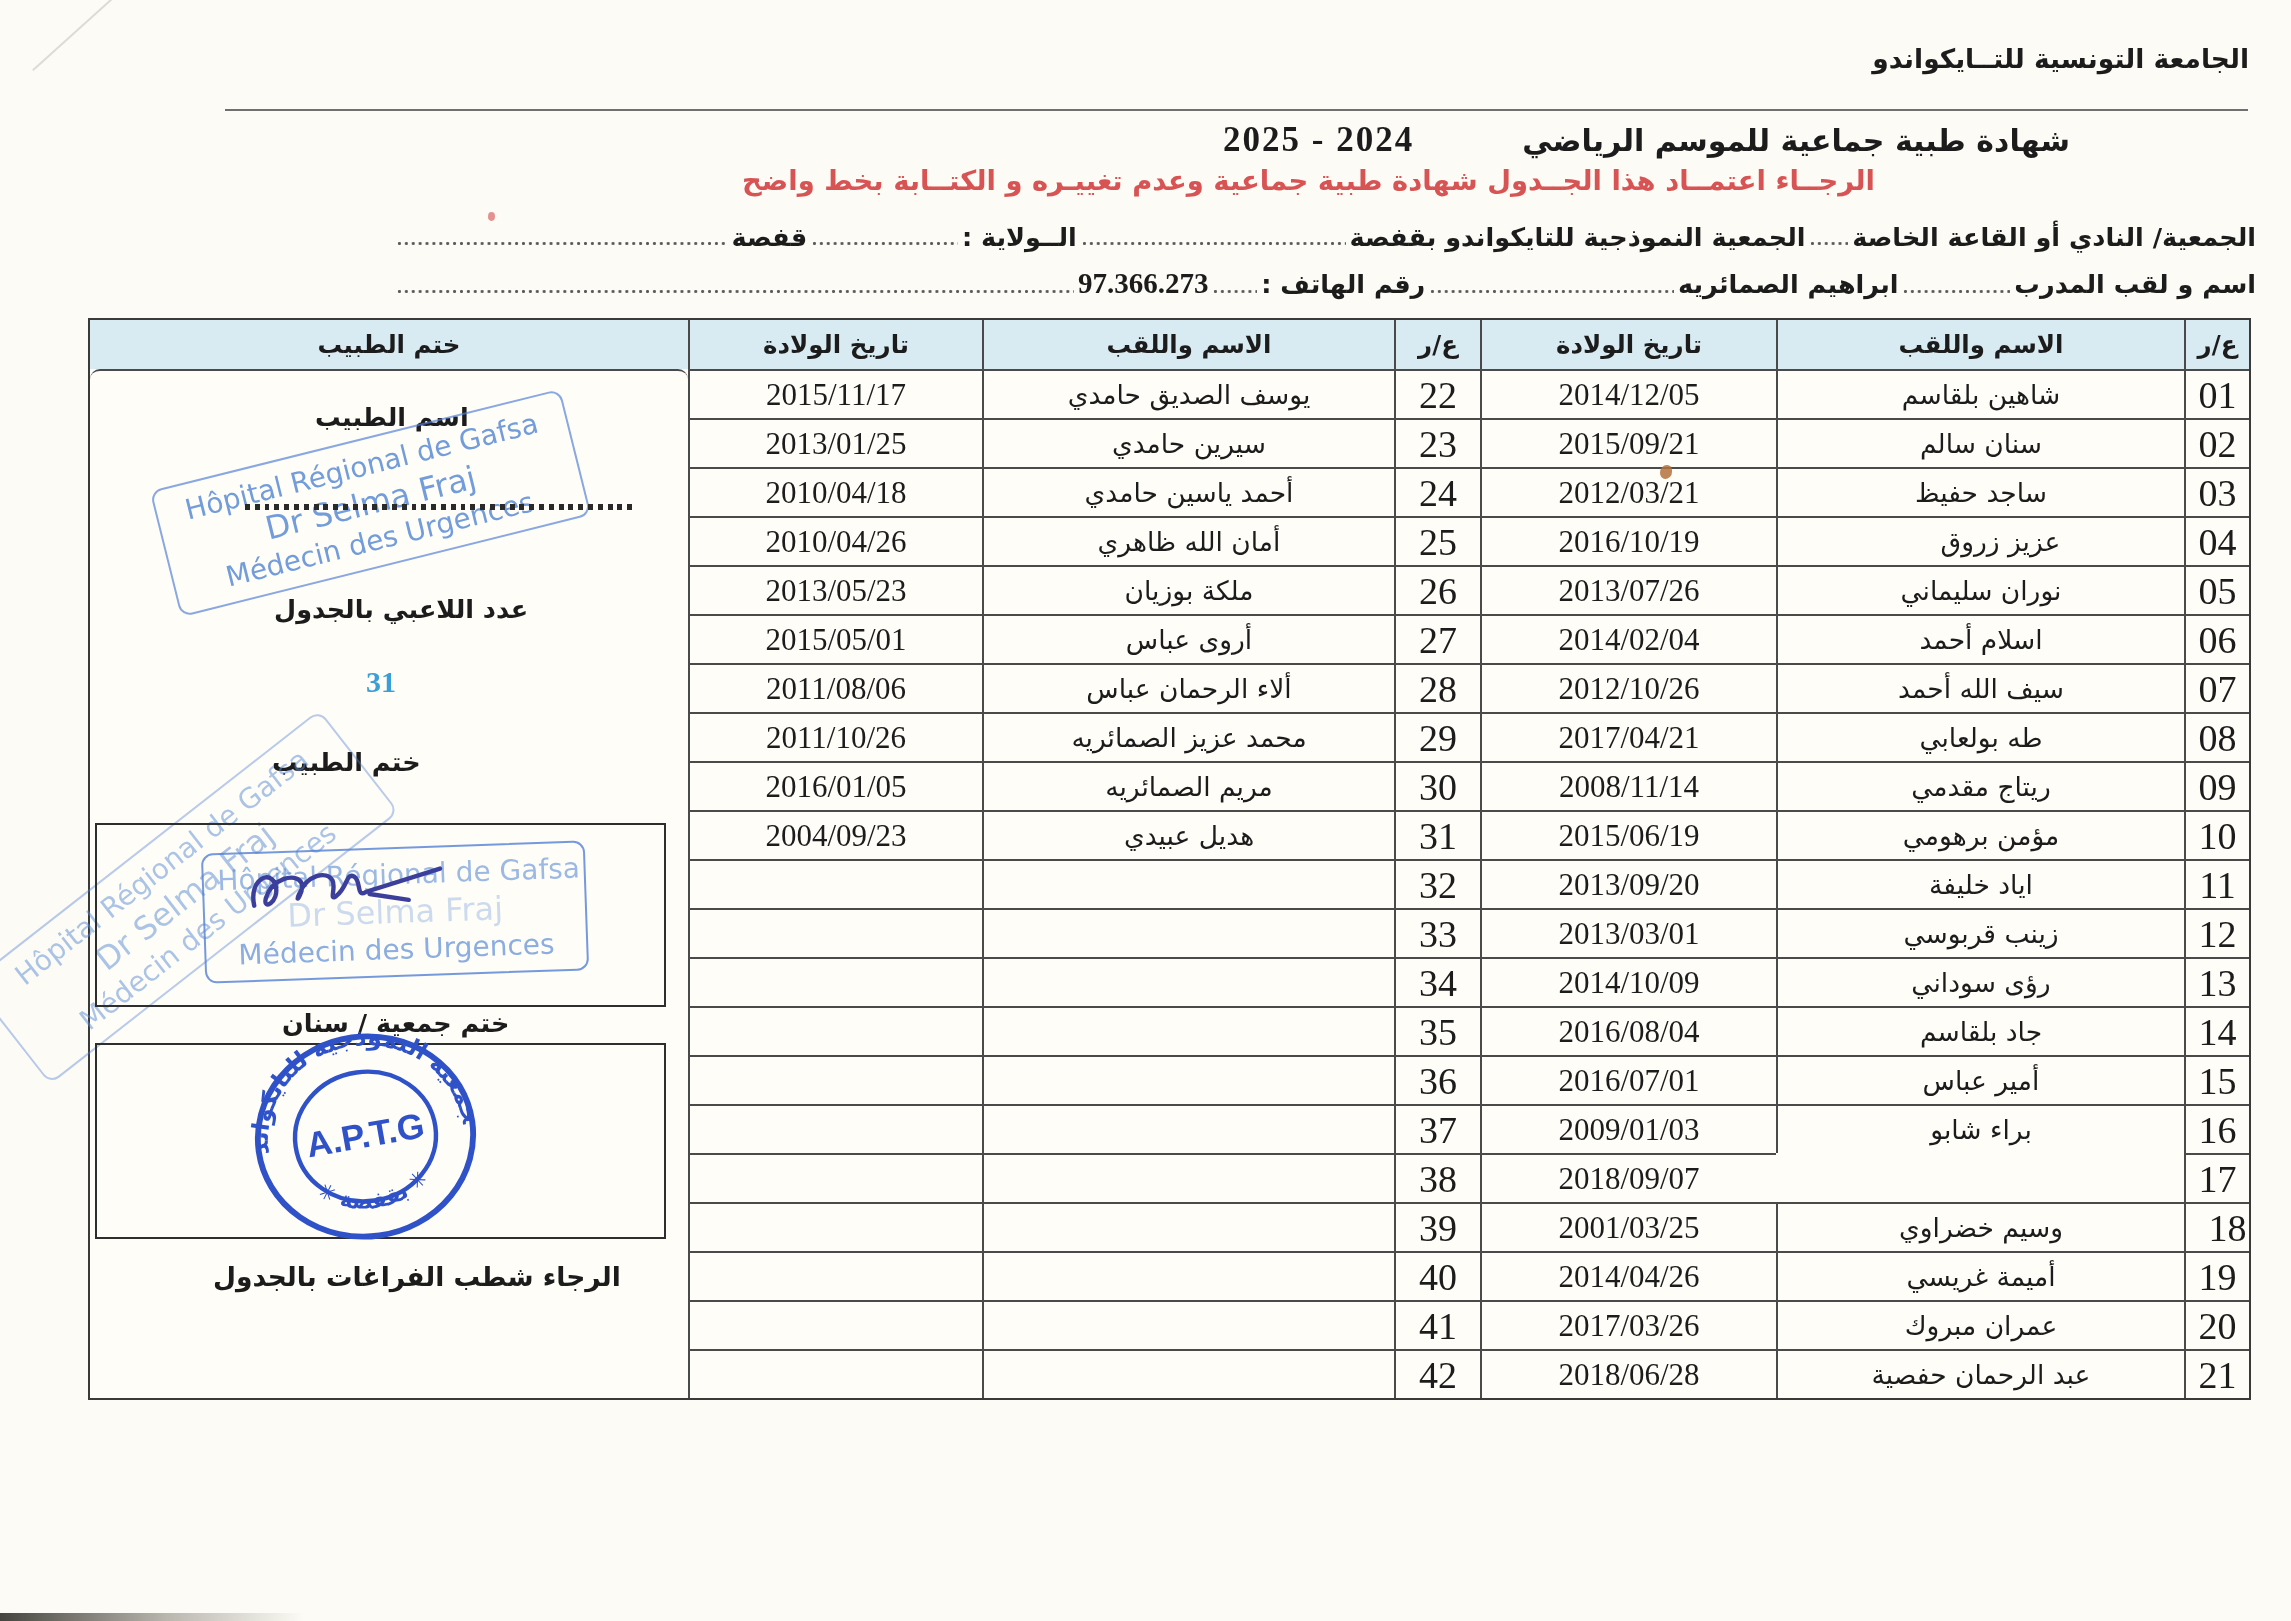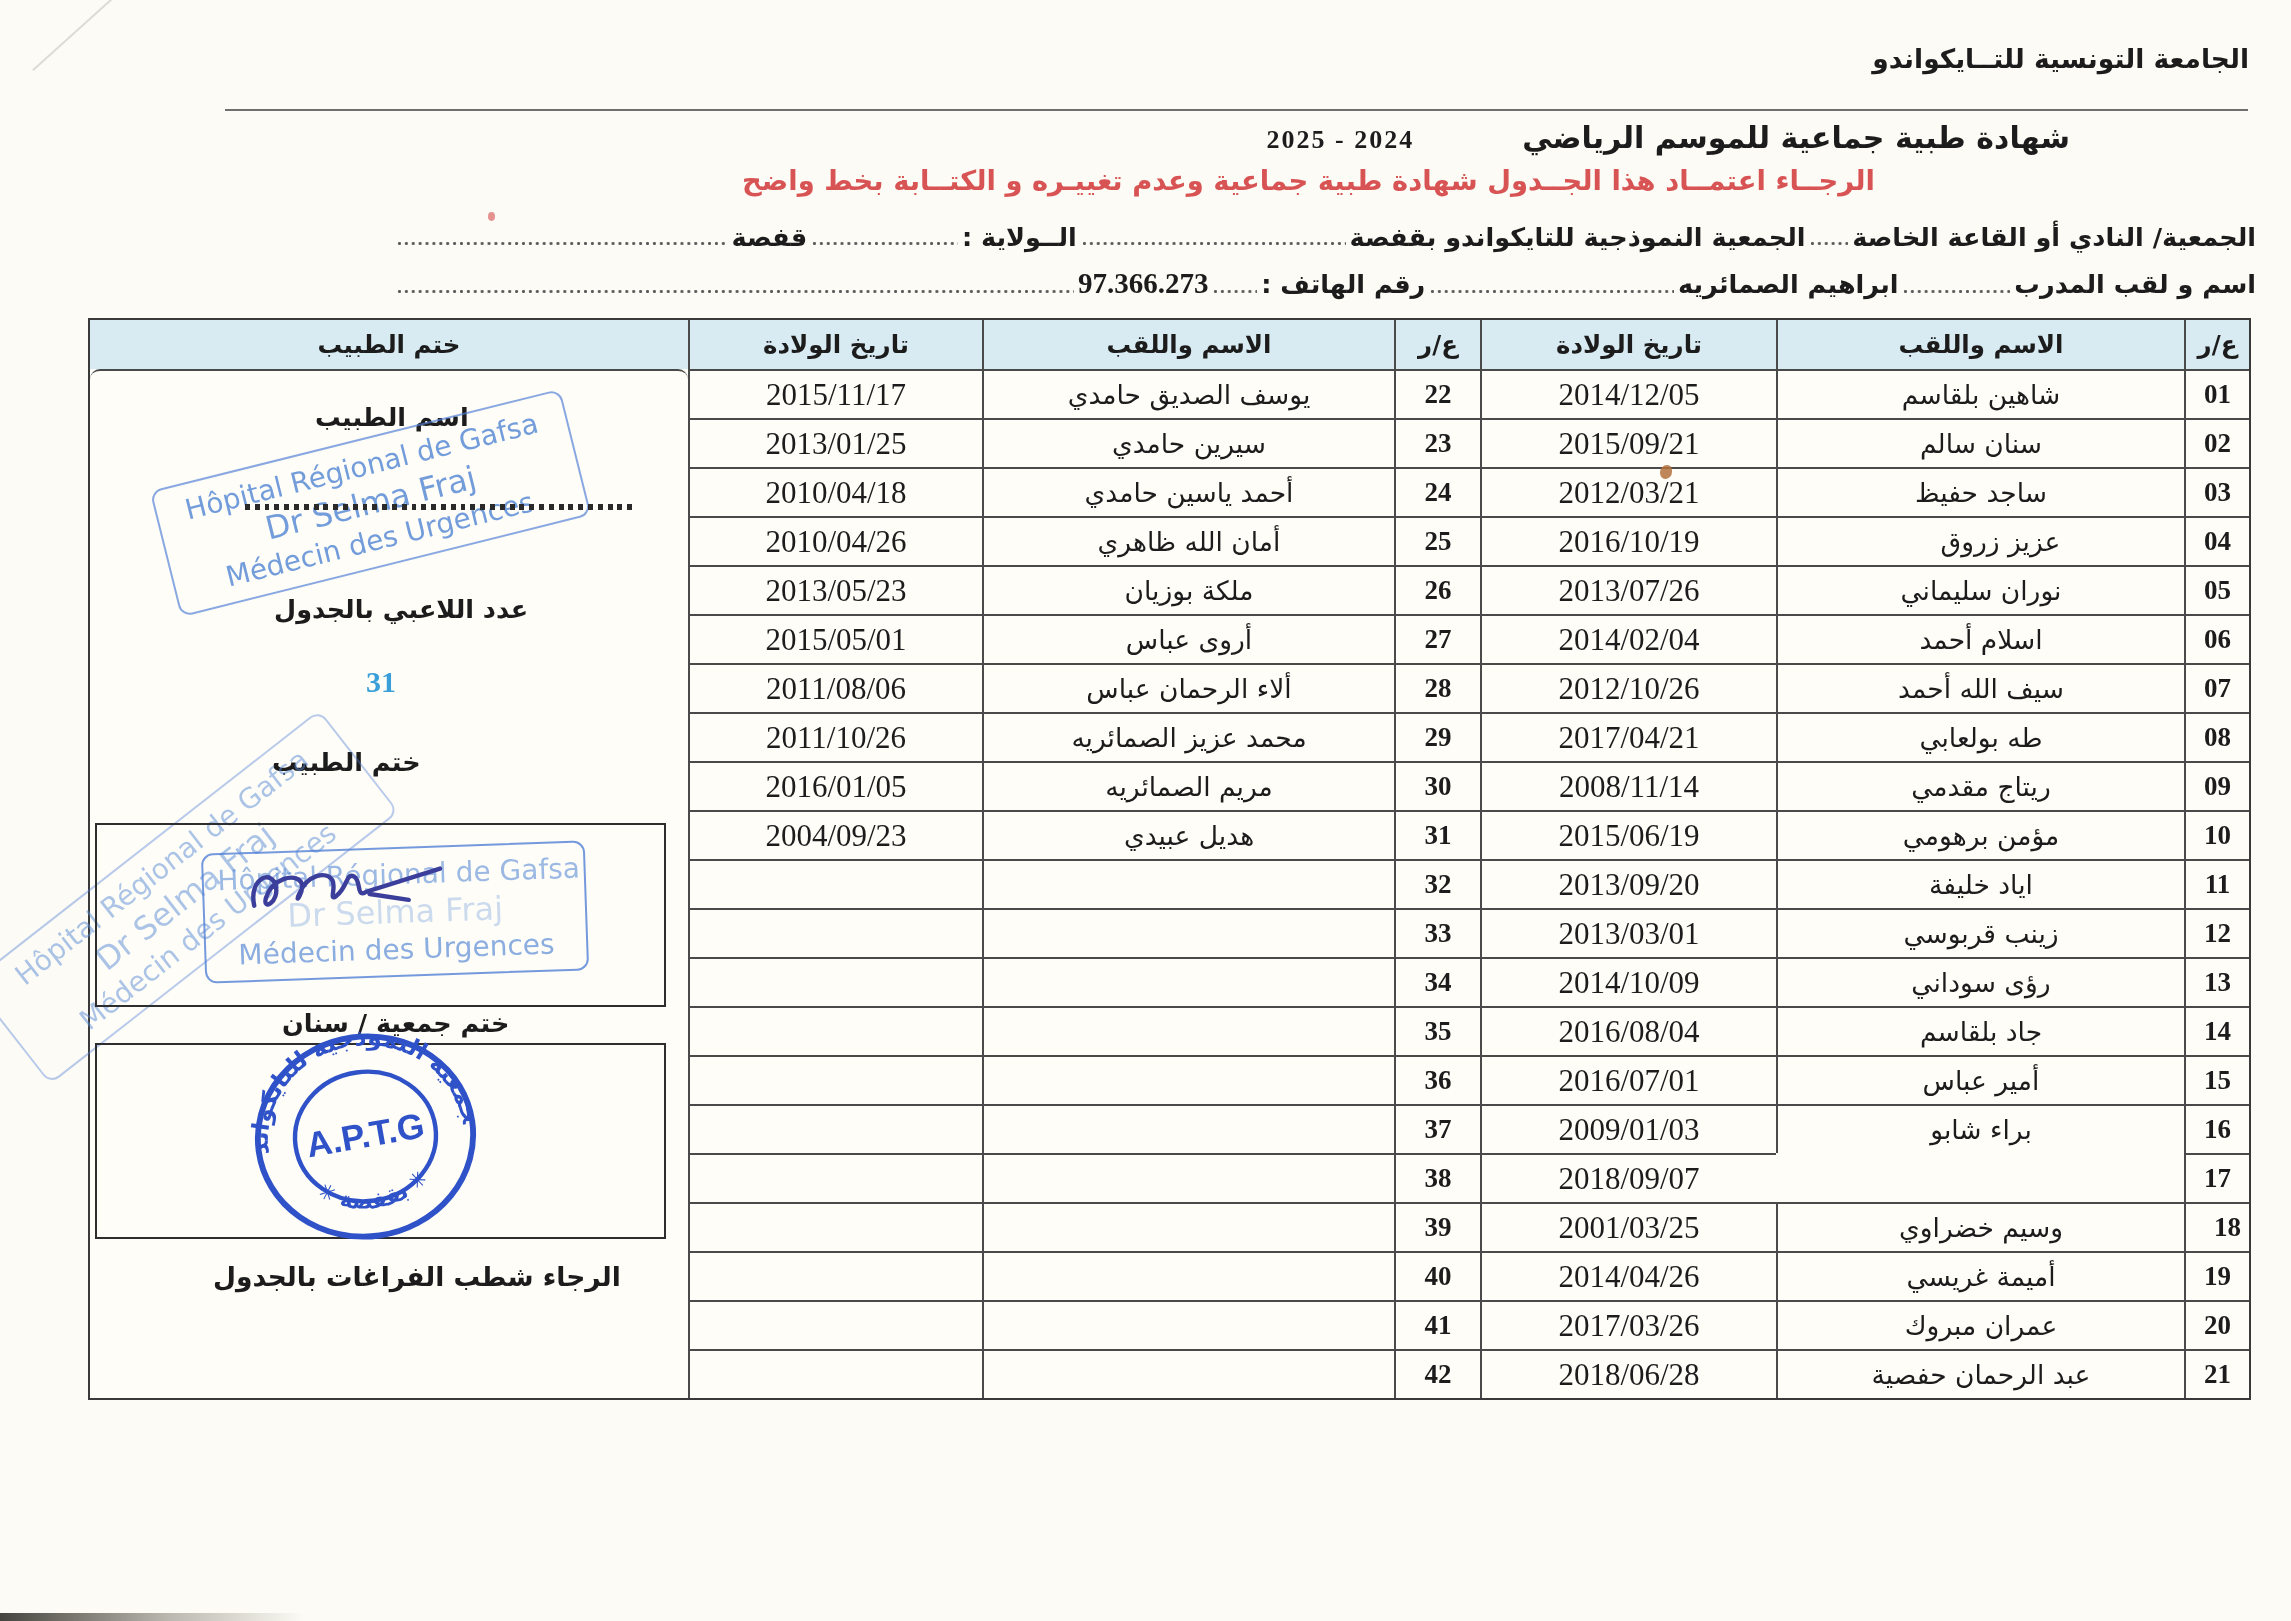--- a/index.html
+++ b/index.html
@@ -6,21 +6,21 @@
   .page{
     position:relative; width:2292px; height:1621px;
     background:#fcfbf5; overflow:hidden;
     font-family:"DejaVu Sans", sans-serif; color:#1c1c1c;
   }
   
   .federation{position:absolute; top:43px; right:43px; font-size:26.5px; font-weight:bold; direction:rtl;}
   .top-rule{position:absolute; left:225px; top:109px; width:2023px; height:2px; background:#6f6f6f;}
   .title-line{position:absolute; top:120px; right:222px; direction:rtl; display:flex; align-items:baseline; gap:108px;}
   .doc-title{font-size:30px; font-weight:bold;}
-  .season{font-size:26px; font-weight:bold; font-family:"Liberation Serif", serif; letter-spacing:2px;}
+  .season{font-size:35px; font-weight:bold; font-family:"Liberation Serif", serif; letter-spacing:2px;}
   .notice{position:absolute; left:353px; top:165px; width:1911px; text-align:center; direction:rtl;
           color:#d85454; font-size:27.4px; font-weight:bold;}
   
   .form-line{position:absolute; left:392px; width:1864px; direction:rtl; display:flex; align-items:baseline; font-size:25.5px;}
   .form-line .lbl{font-weight:bold; white-space:nowrap;}
   .form-line .val{font-weight:bold; white-space:nowrap;}
   .form-line .val-num{font-family:"Liberation Serif", serif; font-size:29px; font-weight:bold; direction:ltr; unicode-bidi:embed;}
   .dots{align-self:flex-end; height:4.9px; margin:0 3.9px 5.9px 3.9px;
         background-image:radial-gradient(circle, #5a5a5a 1.3px, transparent 1.6px);
         background-size:6.9px 4.9px; background-repeat:repeat-x;}
@@ -32,21 +32,21 @@
     grid-auto-rows:49px;
     border:2.9px solid #3a3a3a; background:#fefdf8;
   }
   .cell{border-left:2px solid #4a4a4a; border-top:2px solid #4a4a4a;
         display:flex; align-items:center; justify-content:center;
         white-space:nowrap; overflow:hidden;}
   .hdr{background:#d8ebf2; font-weight:bold; font-size:24.5px; direction:rtl; border-top:none;}
   .c1{grid-column:1; border-left:none;}
   .c2{grid-column:2;} .c3{grid-column:3;} .c4{grid-column:4;}
   .c5{grid-column:5;} .c6{grid-column:6;} .c7{grid-column:7;}
-  .num-cell{font-family:"Liberation Serif", serif; font-size:27px; font-weight:bold;}
+  .num-cell{font-family:"Liberation Serif", serif; font-size:38px; font-weight:normal;}
   .date-cell{font-family:"Liberation Serif", serif; font-size:31px;}
   .name-cell{font-size:26.5px; direction:rtl;}
   
   .stamp-cell{grid-column:1; grid-row:2 / span 21; border-left:none; border-top:2px solid #4a4a4a;
               position:relative; overflow:visible;border-radius:10px;}
   .sc-label{position:absolute; font-weight:bold; font-size:25.5px; direction:rtl; white-space:nowrap;}
   .blue-stamp{position:absolute; border:2.9px solid rgba(82,128,214,.8); border-radius:11.8px;
               color:#5b8cd6; text-align:center; line-height:1.25; font-size:28px; padding:7.8px 13.7px;}
   .blue-stamp .bs-l2{font-size:32px;}
   .dotted-bold{position:absolute; height:5.9px;

